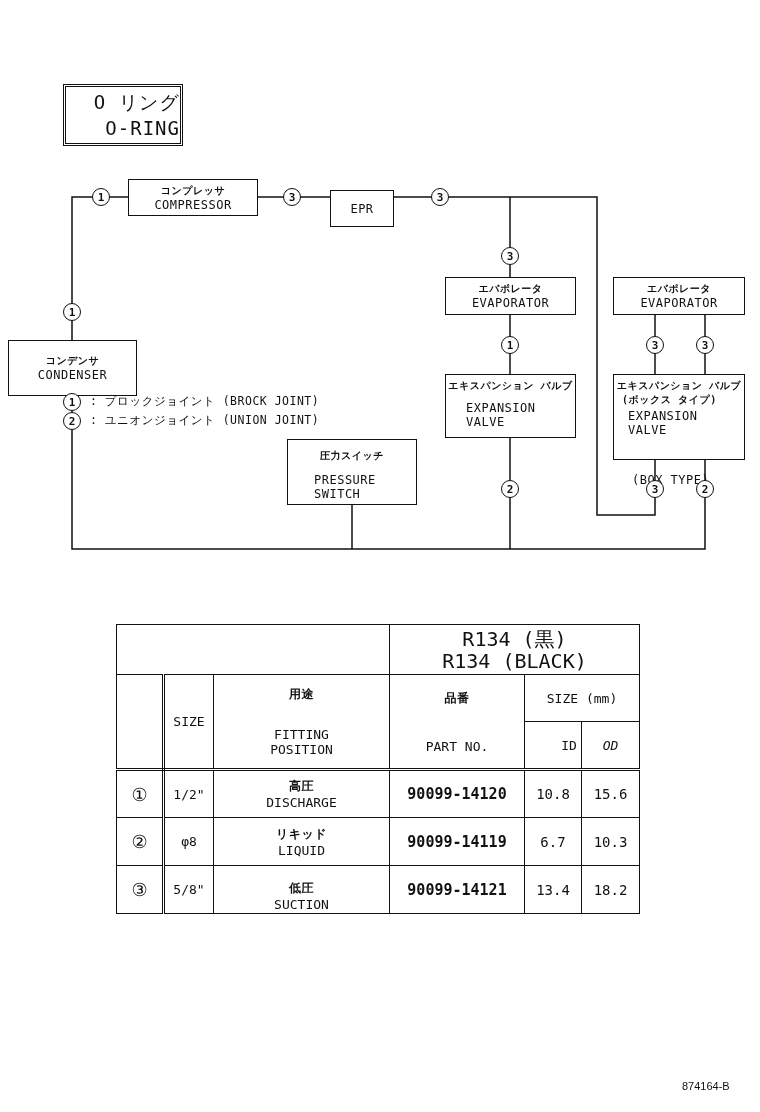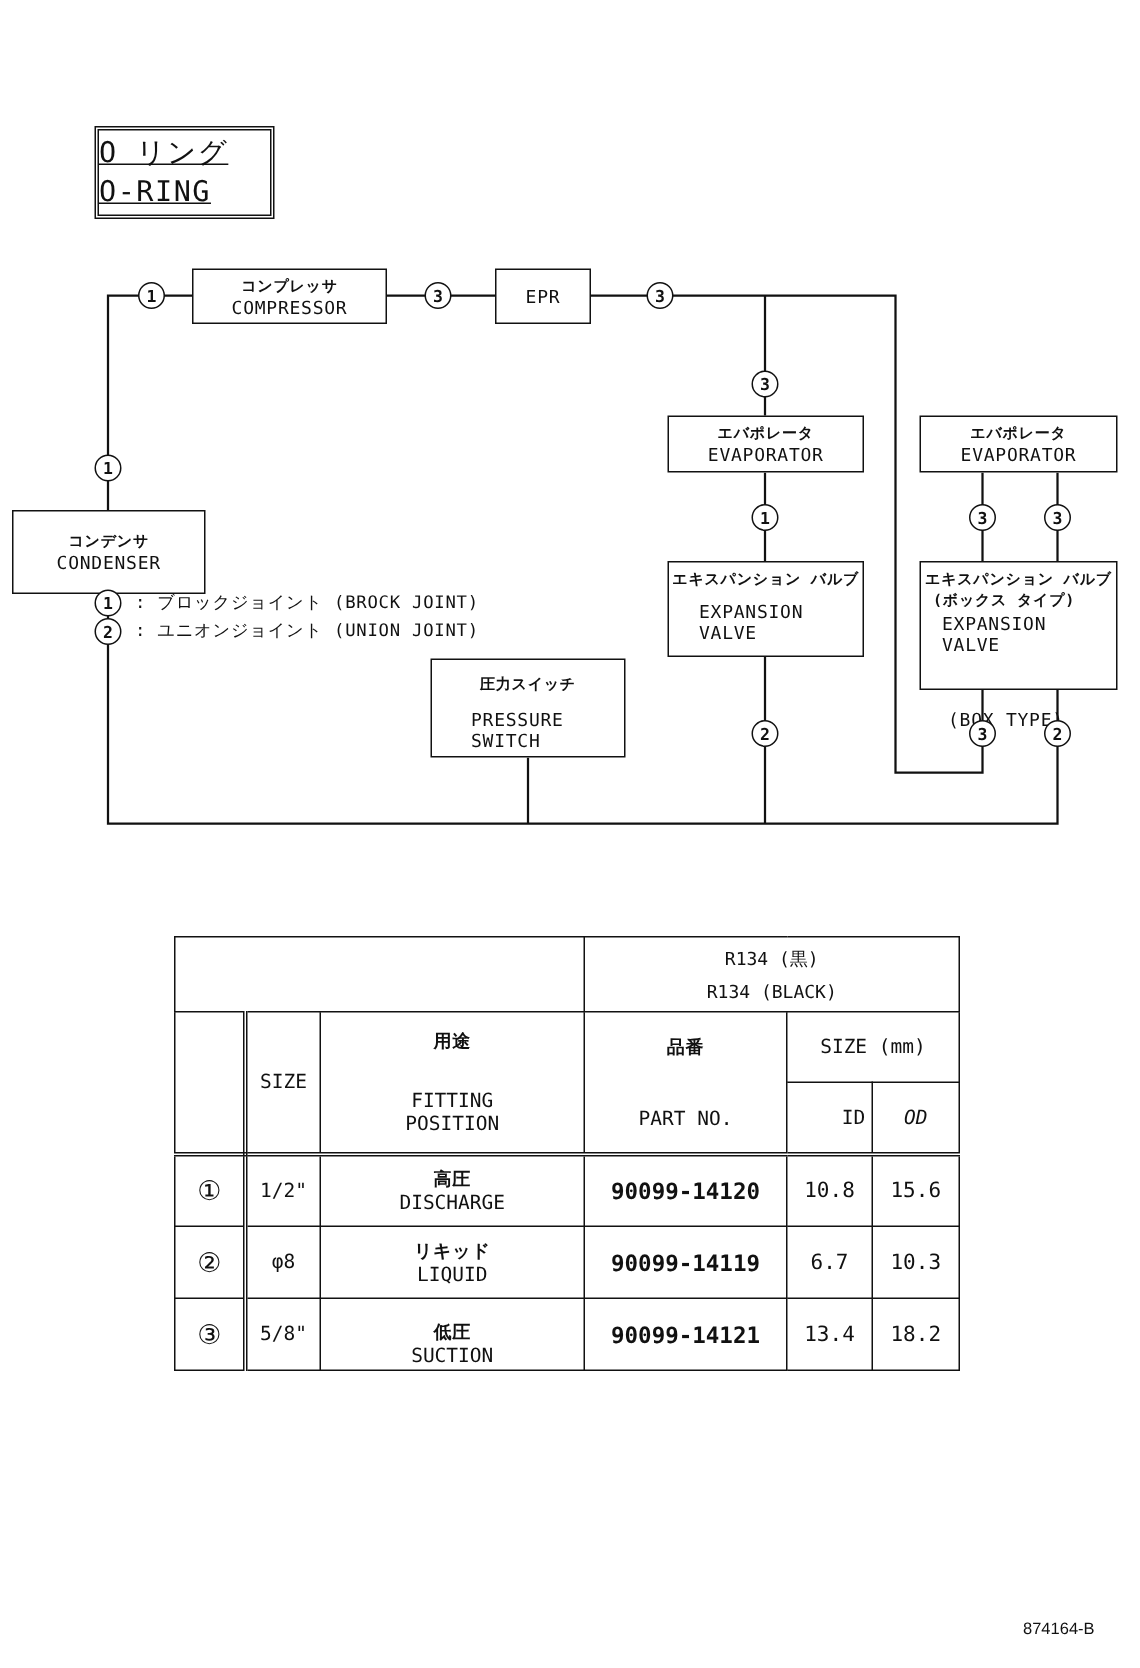--- a/index.html
+++ b/index.html
@@ -8,21 +8,21 @@
   svg.wires { position: absolute; left: 0; top: 0; }
   .box { position: absolute; border: 1.5px solid #111; background: #fff; box-sizing: border-box;
          display: flex; flex-direction: column; align-items: center; justify-content: center; }
   .jp { font-size: 10px; letter-spacing: 0.5px; font-weight: bold; }
   .en { font-size: 12px; letter-spacing: 0.5px; }
   .circ { position: absolute; width: 18px; height: 18px; border: 1.5px solid #111; border-radius: 50%;
           background: #fff; box-sizing: border-box; font-size: 11px; display: flex;
           align-items: center; justify-content: center; font-weight: bold; }
   .title-box { position: absolute; left: 63px; top: 84px; width: 120px; height: 62px;
                border: 3px double #111; box-sizing: border-box; font-size: 19px; line-height: 26px;
-               display: flex; flex-direction: column; align-items: flex-start; justify-content: center; letter-spacing: 1px; text-decoration: underline; }
+               display: flex; flex-direction: column; align-items: flex-end; justify-content: center; letter-spacing: 1px; }
   .legend { position: absolute; font-size: 11.5px; letter-spacing: 0.5px; white-space: nowrap; }
   table.spec { position: absolute; left: 116px; top: 624px; border-collapse: collapse; font-size: 13px; }
   table.spec td { border: 1.3px solid #111; text-align: center; padding: 0; }
   .dbl-r { border-right: 3px double #111 !important; }
   .pn { font-weight: bold; font-size: 15px; font-family: "DejaVu Sans Mono", monospace; }
   .footer { position: absolute; left: 682px; top: 1080px; font-family: "Liberation Sans", sans-serif; font-size: 11px; }
 </style>
 </head>
 <body>
 
@@ -52,21 +52,21 @@
 <div class="title-box">
   <span>O リング</span>
   <span>O-RING</span>
 </div>
 
 <div class="box" style="left:128px;top:179px;width:130px;height:37px;">
   <span class="jp">コンプレッサ</span>
   <span class="en">COMPRESSOR</span>
 </div>
 
-<div class="box" style="left:330px;top:179px;width:64px;height:37px;">
+<div class="box" style="left:330px;top:190px;width:64px;height:37px;">
   <span class="en">EPR</span>
 </div>
 
 <div class="box" style="left:8px;top:340px;width:129px;height:56px;">
   <span class="jp">コンデンサ</span>
   <span class="en">CONDENSER</span>
 </div>
 
 <div class="box" style="left:445px;top:277px;width:131px;height:38px;">
   <span class="jp">エバポレータ</span>
@@ -120,21 +120,21 @@
     <col style="width:47px">
       <col style="width:50px">
       <col style="width:176px">
     <col style="width:135px">
       <col style="width:57px">
       <col style="width:58px">
   </colgroup>
   <tbody>
       <tr style="height:50px;">
     <td colspan="3"></td>
-    <td colspan="3" style="font-size:12px;line-height:22px;">
+    <td colspan="3" style="font-size:20px;line-height:22px;">
       <div>R134 (黒)</div>
       <div>R134 (BLACK)</div>
     </td>
   </tr>
   <tr style="height:47px;">
     <td rowspan="2" class="dbl-r" style="border-bottom:3px double #111;"></td>
     <td rowspan="2" style="border-bottom:3px double #111;">SIZE</td>
     <td rowspan="2" style="border-bottom:3px double #111;margin-top:10px;">
       <div class="jp" style="font-size:12px;margin-bottom:24px;">用途</div>
       <div>FITTING</div>

